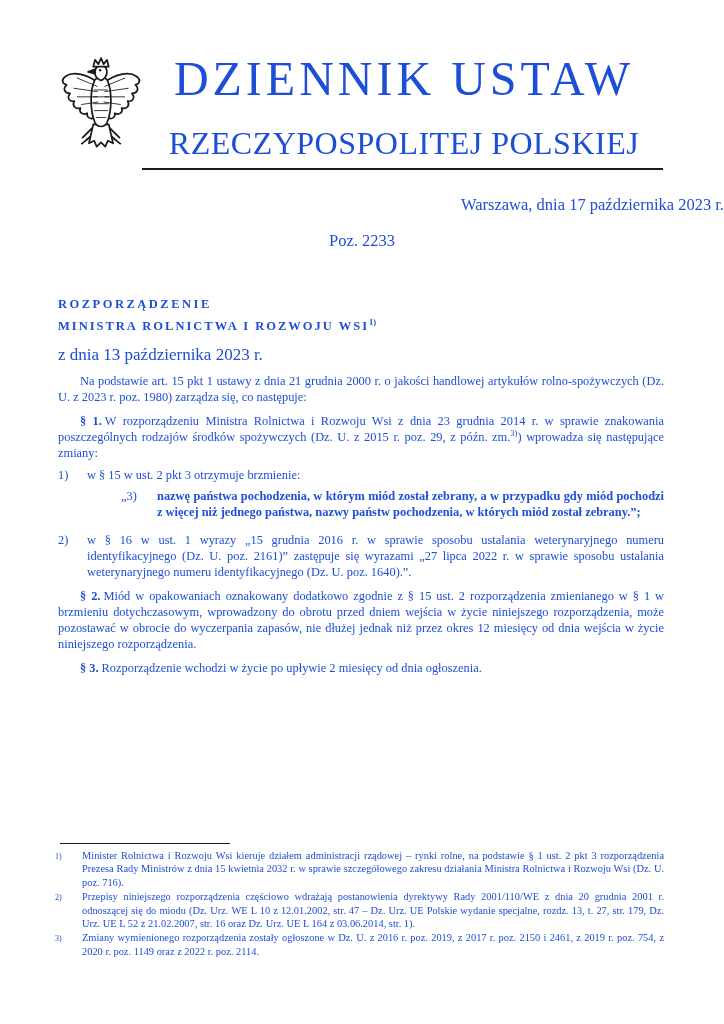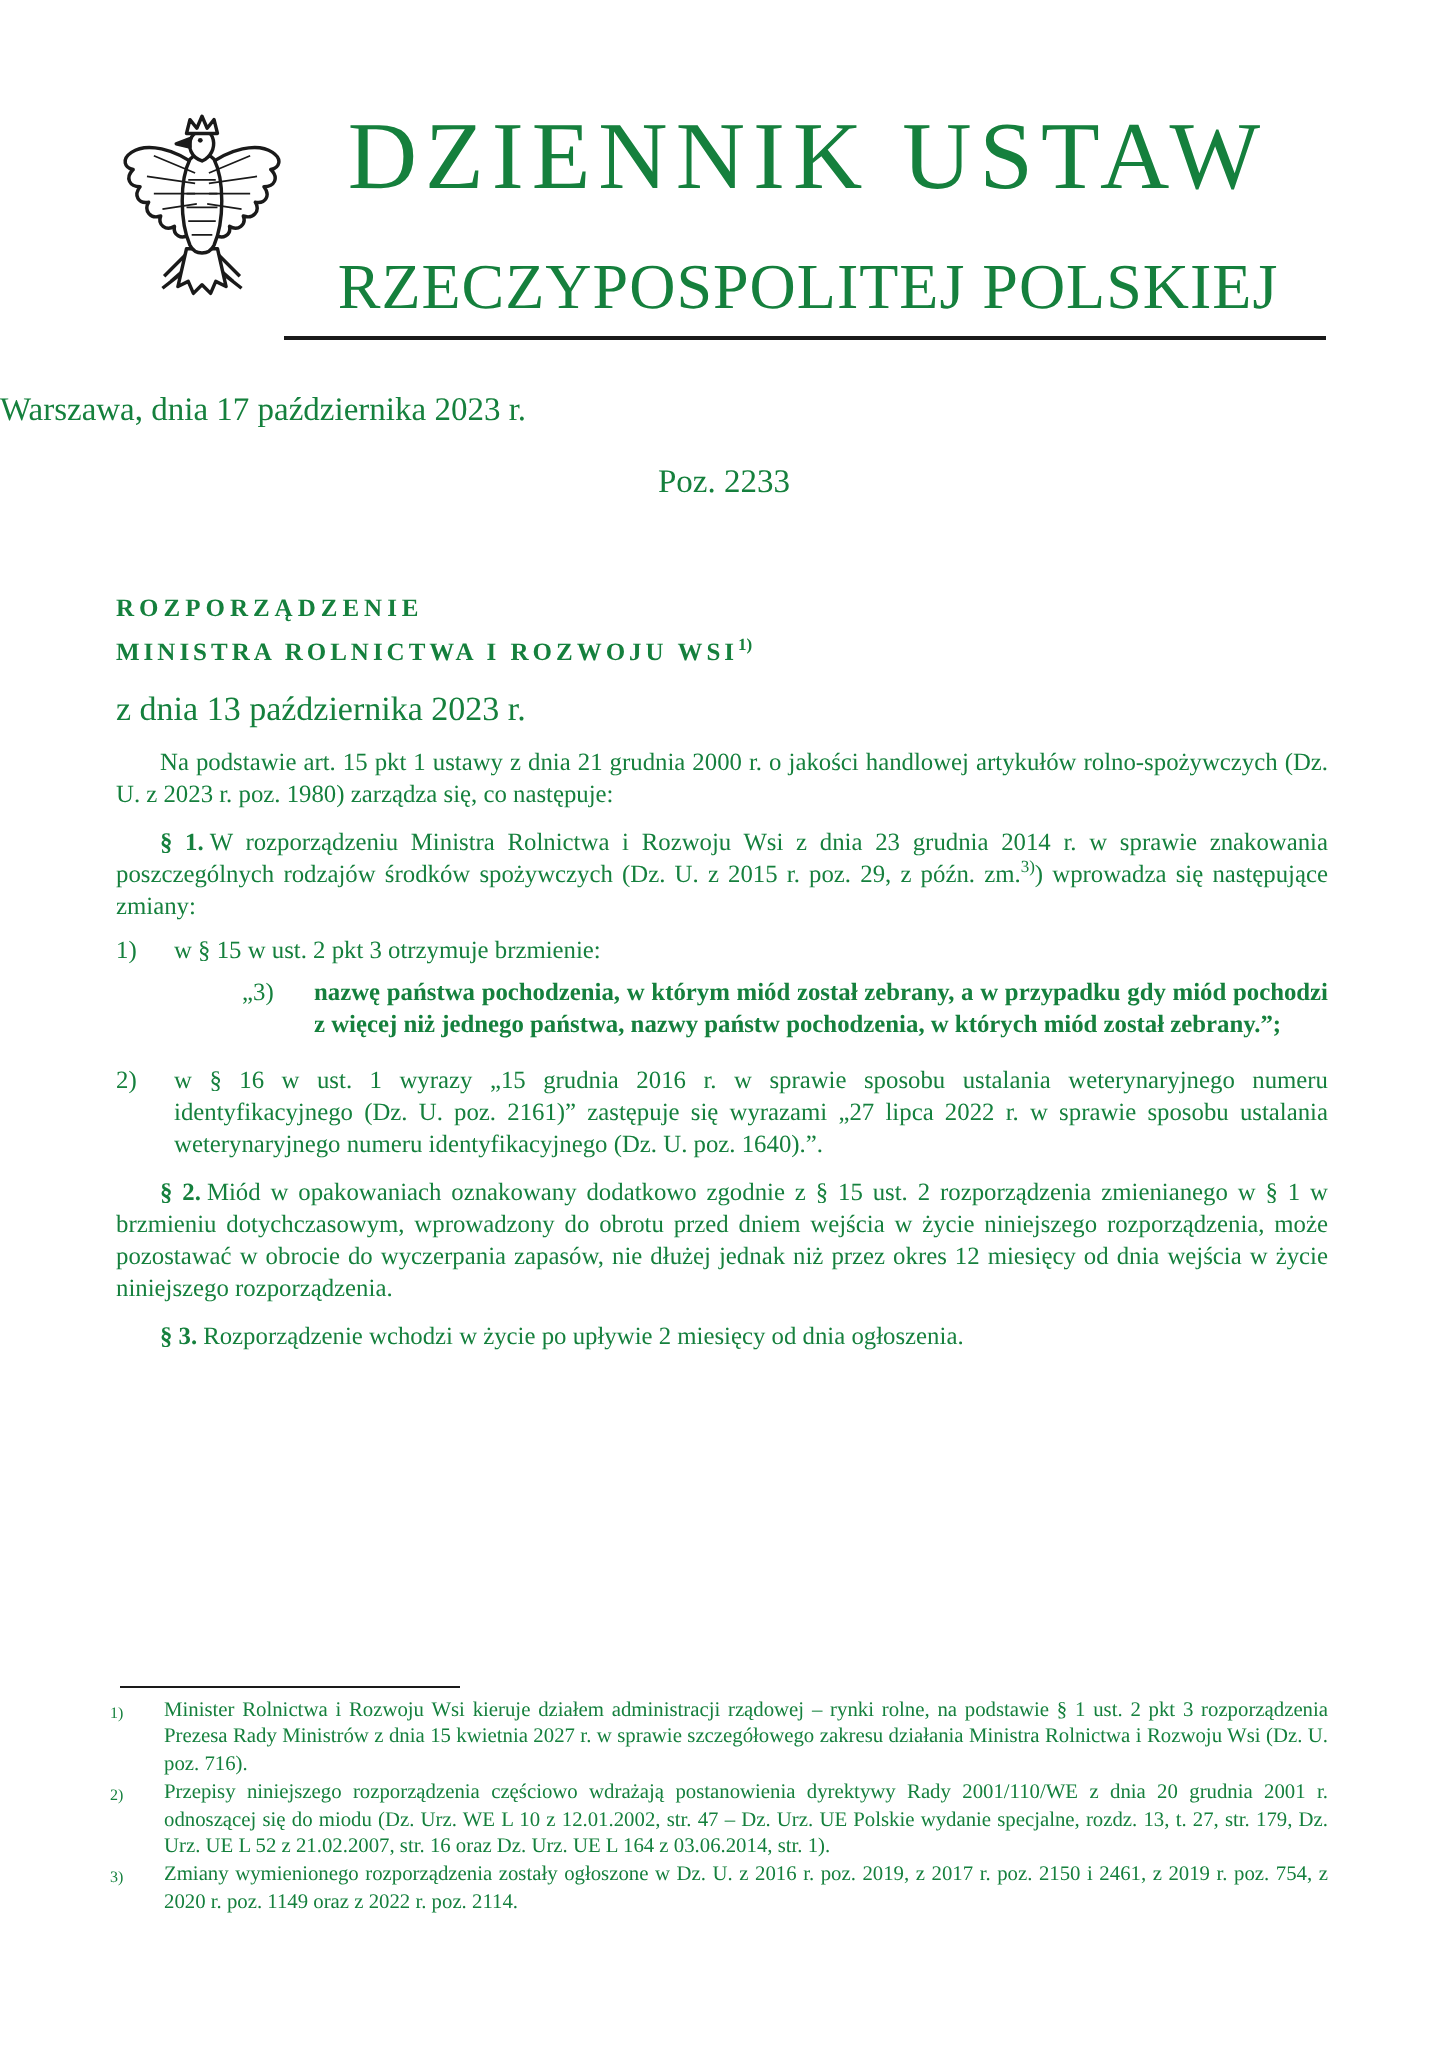--- a/index.html
+++ b/index.html
@@ -1,33 +1,33 @@
 <!DOCTYPE html>
 <html lang="pl"><head>
 <meta charset="utf-8">
 <style>
   html,body{margin:0;padding:0;background:#ffffff;}
   .page{
     position:relative;
     width:724px;height:1024px;
     background:#ffffff;
-    color:#15803d;
+    color:#1d4ed8;
     font-family:"Liberation Serif", serif;
     overflow:hidden;
     box-sizing:border-box;
   }
   
   .masthead{margin:52px 60px 0 58px;display:flex;align-items:flex-start;}
   .emblem{width:86px;height:112px;flex:none;}
   .masthead-titles{flex:1;text-align:center;padding-top:2px;}
   .m-title{font-size:48px;line-height:50px;letter-spacing:4px;white-space:nowrap;}
   .m-sub{font-size:32px;line-height:44px;letter-spacing:0.5px;margin-top:17px;white-space:nowrap;}
   .masthead-rule{margin:3px 61px 0 142px;border-top:2px solid #1a1a1a;height:0;}
   
-  .dateline{margin-top:25px;text-align:left;font-size:16.5px;line-height:20px;}
+  .dateline{margin-top:25px;text-align:right;font-size:16.5px;line-height:20px;}
   .poz{margin-top:16px;text-align:center;font-size:16.5px;line-height:20px;}
   
   .act-head{margin:42px 60px 0 58px;}
   .act-type{font-weight:bold;font-size:12.5px;letter-spacing:2.5px;line-height:22px;}
   .act-issuer{font-weight:bold;font-size:12.5px;letter-spacing:2px;line-height:22px;}
   .act-date{font-size:17px;margin-top:9px;line-height:17px;}
   .act-subject{font-weight:bold;font-size:12.2px;margin-top:11px;line-height:17px;}
   sup.ref{font-size:8.5px;line-height:0;vertical-align:super;letter-spacing:0;}
   
   .body-text{margin:10px 60px 0 58px;font-size:12.4px;line-height:16px;text-align:justify;}
@@ -121,21 +121,21 @@
 
     <p class="section"><span class="par-label">§ 3.</span><span>Rozporządzenie wchodzi w życie po upływie 2 miesięcy od dnia ogłoszenia.</span></p>
 
   </div>
 
   <div class="footnotes">
     <div class="fn-rule"></div>
     <div class="fn-list">
       <div class="fn">
         <div class="fn-marker">1)</div>
-        <div class="fn-text">Minister Rolnictwa i Rozwoju Wsi kieruje działem administracji rządowej – rynki rolne, na podstawie § 1 ust. 2 pkt 3 rozporządzenia Prezesa Rady Ministrów z dnia 15 kwietnia 2027 r. w sprawie szczegółowego zakresu działania Ministra Rolnictwa i Rozwoju Wsi (Dz. U. poz. 716).</div>
+        <div class="fn-text">Minister Rolnictwa i Rozwoju Wsi kieruje działem administracji rządowej – rynki rolne, na podstawie § 1 ust. 2 pkt 3 rozporządzenia Prezesa Rady Ministrów z dnia 15 kwietnia 2032 r. w sprawie szczegółowego zakresu działania Ministra Rolnictwa i Rozwoju Wsi (Dz. U. poz. 716).</div>
       </div>
       <div class="fn">
         <div class="fn-marker">2)</div>
         <div class="fn-text">Przepisy niniejszego rozporządzenia częściowo wdrażają postanowienia dyrektywy Rady 2001/110/WE z dnia 20 grudnia 2001 r. odnoszącej się do miodu (Dz. Urz. WE L 10 z 12.01.2002, str. 47 – Dz. Urz. UE Polskie wydanie specjalne, rozdz. 13, t. 27, str. 179, Dz. Urz. UE L 52 z 21.02.2007, str. 16 oraz Dz. Urz. UE L 164 z 03.06.2014, str. 1).</div>
       </div>
       <div class="fn">
         <div class="fn-marker">3)</div>
         <div class="fn-text">Zmiany wymienionego rozporządzenia zostały ogłoszone w Dz. U. z 2016 r. poz. 2019, z 2017 r. poz. 2150 i 2461, z 2019 r. poz. 754, z 2020 r. poz. 1149 oraz z 2022 r. poz. 2114.</div>
       </div>
     </div>

